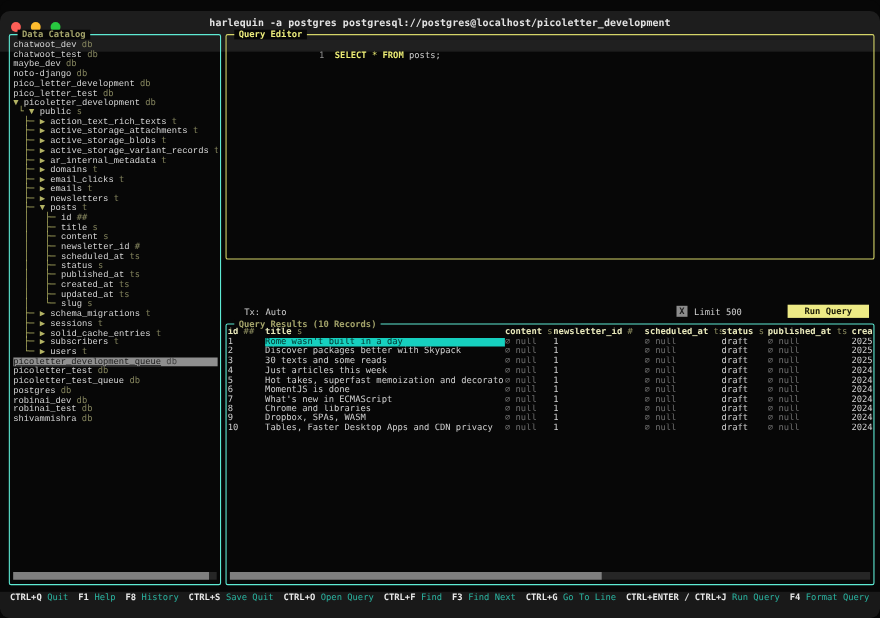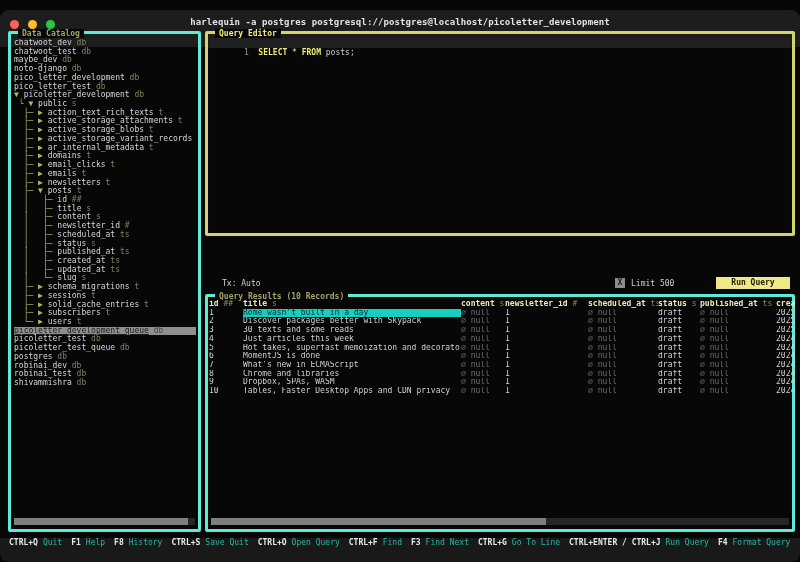--- a/index.html
+++ b/index.html
@@ -10,41 +10,41 @@
   
   .titlebar { position:absolute; left:0; top:0; width:800px; height:37px; background:#1d1d1d; border-radius:9px 9px 0 0;margin-top:10px; }
   .lights { position:absolute; left:10px; top:9.5px; display:flex; gap:9px; }
   .light { width:9px; height:9px; border-radius:50%; display:inline-block; }
   .light.red { background:#ff5f57; }
   .light.yellow { background:#febc2e; }
   .light.green { background:#28c840; }
   .titlebar .title { position:absolute; left:0; right:0; top:7px; text-align:center; color:#e3e3e3; font-size:9px; font-weight:bold; letter-spacing:.1px; }
 
   
-  .panel { position:absolute; border:3px solid #5eead4; border-radius:2px; }
+  .panel { position:absolute; border:1px solid #5eead4; border-radius:2px; }
   .panel .legend { position:absolute; top:-5px; left:7px; background:#070707; padding:0 4px; font-size:8px; font-weight:bold; color:#a3a36a; white-space:pre; }
   .editor-panel { border-color:#d4d468; }
   .editor-panel .legend { color:#eded7d; }
 
   .catalog-panel { left:8px; top:31px; width:193px; height:501px; }
   .editor-panel  { left:205px; top:31px; width:590px; height:205px; }
   .results-panel { left:205px; top:294px; width:590px; height:238px; }
 
   
   .tree { position:absolute; left:3px; top:5px; right:2px; bottom:14px; overflow:hidden; font-size:8px; }
   .tree-row { height:8.72px; line-height:8.72px; white-space:pre; cursor:default; }
   .tree-prefix { color:#b3b364; }
-  .tree-name { color:#d6d6d6; }
+  .tree-name { color:#d6d6d6;font-family:Liberation Mono, monospace; }
   .tree-type { color:#82825c; }
   .tree-row.selected { background:#8f8f8f; }
   .tree-row.selected .tree-name { color:#1c1c1c; text-decoration:underline; }
   .tree-row.selected .tree-type { color:#454545; }
 
   
-  .code-line { position:absolute; left:1px; right:1px; top:4px; height:10px; line-height:10px; font-size:8px; white-space:pre; }
+  .code-line { position:absolute; left:1px; right:1px; top:4px; height:10px; line-height:10px; font-size:8px; white-space:pre;padding-left:48px; }
   .code-line.current { background:#202020; }
   .gutter { color:#8f8f8f; padding-left:6px; }
   .code .tok-kw { color:#ecec76; font-weight:bold; }
   .code .tok-op { color:#ecec76; }
   .code .tok-plain { color:#cfcfcf; }
 
   
   .runbar { position:absolute; left:205px; top:276px; width:590px; height:14px; font-size:8px; }
   .tx { position:absolute; left:17px; top:3px; color:#cfcfcf; }
   .limit-box { position:absolute; left:410px; top:2px; width:10px; height:10px; background:#8c8c8c; color:#1b1b1b; font-weight:bold; text-align:center; line-height:10px; }

